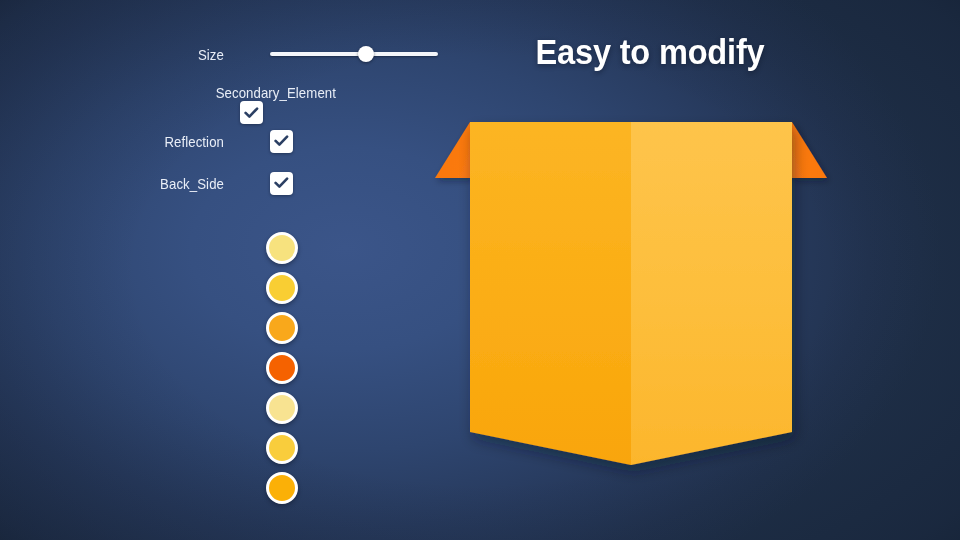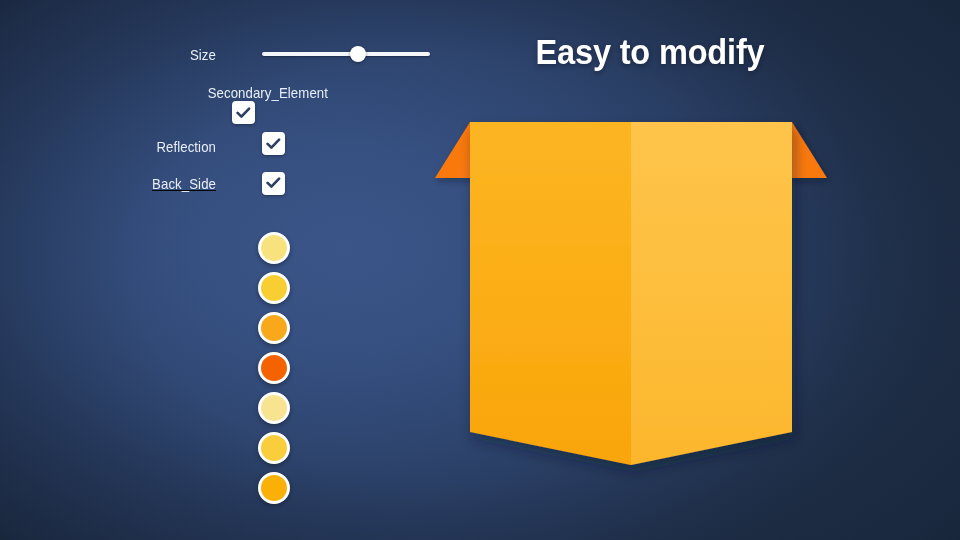--- a/index.html
+++ b/index.html
@@ -33,21 +33,21 @@
     background:
       radial-gradient(ellipse 78% 86% at 50% 50%,
         rgba(0,0,0,0) 46%,
         rgba(14,22,38,0.30) 82%,
         rgba(10,17,30,0.55) 100%);
   }
 
   
   .panel {
     position: absolute;
-    left: 0;
+    left: 8px;
     top: 0;
     width: 440px;
     height: 540px;
   }
   .ctl-row {
     position: absolute;
     left: 0;
     width: 440px;
     height: 28px;
     display: flex;
@@ -185,34 +185,34 @@
         <div class="checkbox">
           <span>
             <svg width="15" height="12" viewBox="0 0 15 12">
               <path d="M1.6 5.9 L5.4 9.6 L13.1 1.6" fill="none" stroke="#2b3f63" stroke-width="2.6" stroke-linecap="round" stroke-linejoin="round"></path>
             </svg>
           </span>
         </div>
       </div>
     </div>
 
-    <div class="ctl-row" style="top:127px;align-items:flex-end;">
+    <div class="ctl-row" style="top:127px;">
       <div class="ctl-label">Reflection</div>
       <div class="ctl-field">
         <div class="checkbox">
           <span>
             <svg width="15" height="12" viewBox="0 0 15 12">
               <path d="M1.6 5.9 L5.4 9.6 L13.1 1.6" fill="none" stroke="#2b3f63" stroke-width="2.6" stroke-linecap="round" stroke-linejoin="round"></path>
             </svg>
           </span>
         </div>
       </div>
     </div>
 
-    <div class="ctl-row" style="top:169px;text-decoration:underline;">
+    <div class="ctl-row" style="top:169px;">
       <div class="ctl-label">Back_Side</div>
       <div class="ctl-field">
         <div class="checkbox">
           <span>
             <svg width="15" height="12" viewBox="0 0 15 12">
               <path d="M1.6 5.9 L5.4 9.6 L13.1 1.6" fill="none" stroke="#2b3f63" stroke-width="2.6" stroke-linecap="round" stroke-linejoin="round"></path>
             </svg>
           </span>
         </div>
       </div>

